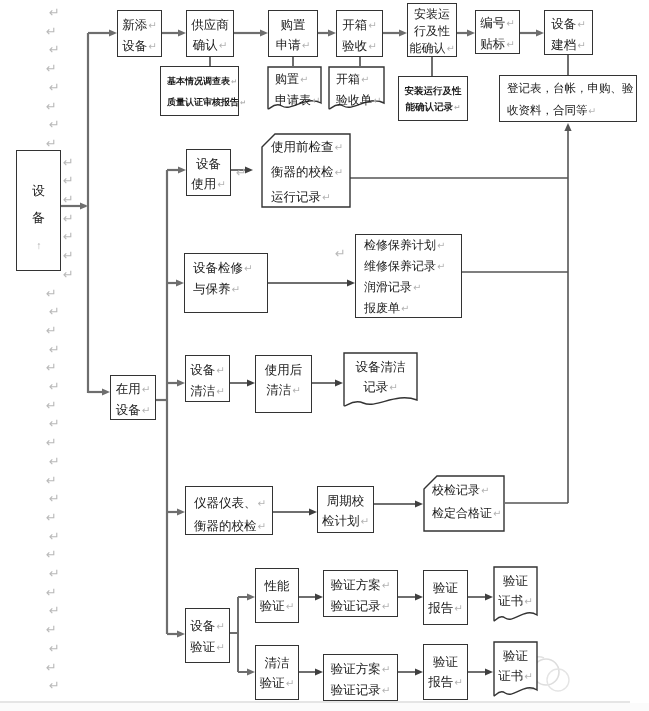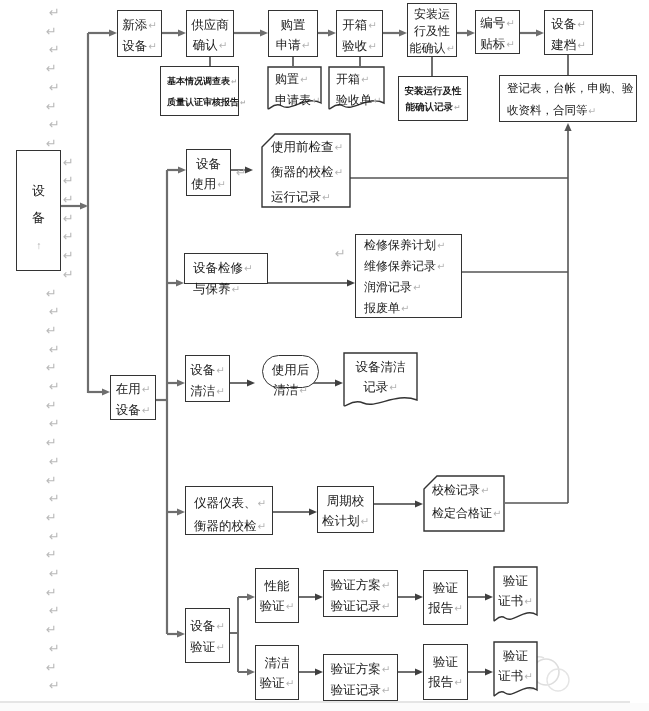--- a/index.html
+++ b/index.html
@@ -196,21 +196,21 @@
       <div class="node card" style="left: 261px; top: 133px; width: 90px; height: 75px;">
         <svg class="shape-svg" viewBox="0 0 90 75">
           <polygon points="1,14 14,1 89,1 89,74 1,74" fill="#fff" stroke="#333" stroke-width="1.4"></polygon>
         </svg>
         <div class="txt" style="padding-top: 2px; font-size: 12.5px; line-height: 24px; text-align: left; padding-left: 10px;">
           <div class="line"><span class="seg">使用前检查</span><span class="seg mark">↵</span></div>
           <div class="line"><span class="seg">衡器的校检</span><span class="seg mark">↵</span></div>
           <div class="line"><span class="seg">运行记录</span><span class="seg mark">↵</span></div>
         </div>
       </div>
-      <div class="node rect" style="left: 184px; top: 253px; width: 84px; height: 31px;">
+      <div class="node rect" style="left: 184px; top: 253px; width: 84px; height: 60px;">
         <div class="txt" style="padding-top: 3.5px; font-size: 12.5px; line-height: 20px; text-align: left; padding-left: 8px;">
           <div class="line"><span class="seg">设备检修</span><span class="seg mark">↵</span></div>
           <div class="line"><span class="seg">与保养</span><span class="seg mark">↵</span></div>
         </div>
       </div>
       <div class="node rect" style="left: 355px; top: 234px; width: 107px; height: 84px;">
         <div class="txt" style="padding-top: 0px; font-size: 12px; line-height: 21px; text-align: left; padding-left: 8px;">
           <div class="line"><span class="seg">检修保养计划</span><span class="seg mark">↵</span></div>
           <div class="line"><span class="seg">维修保养记录</span><span class="seg mark">↵</span></div>
           <div class="line"><span class="seg">润滑记录</span><span class="seg mark">↵</span></div>
@@ -222,21 +222,21 @@
           <div class="line"><span class="seg">在用</span><span class="seg mark">↵</span></div>
           <div class="line"><span class="seg">设备</span><span class="seg mark">↵</span></div>
         </div>
       </div>
       <div class="node rect" style="left: 185px; top: 355px; width: 45px; height: 47px;">
         <div class="txt" style="padding-top: 3.5px; font-size: 12.5px; line-height: 20px; text-align: center;">
           <div class="line"><span class="seg">设备</span><span class="seg mark">↵</span></div>
           <div class="line"><span class="seg">清洁</span><span class="seg mark">↵</span></div>
         </div>
       </div>
-      <div class="node rect" style="left: 262px; top: 355px; width: 57px; height: 33px; border-radius: 21px;">
+      <div class="node rect" style="left: 255px; top: 355px; width: 57px; height: 58px;">
         <div class="txt" style="padding-top: 3.5px; font-size: 12.5px; line-height: 20px; text-align: center;">
           <div class="line"><span class="seg">使用后</span></div>
           <div class="line"><span class="seg">清洁</span><span class="seg mark">↵</span></div>
         </div>
       </div>
       <div class="node doc" style="left: 343px; top: 352px; width: 75px; height: 58px;">
         <svg class="shape-svg" viewBox="0 0 75 58">
           <path d="M1,1 L74,1 L74,48 C 52.5,40 33.75,57 20.25,51 C 9,46 1,57 1,53 Z" fill="#fff" stroke="#333" stroke-width="1.4"></path>
         </svg>
         <div class="txt" style="padding-top: 5px; font-size: 12.5px; line-height: 20px; text-align: center;">

